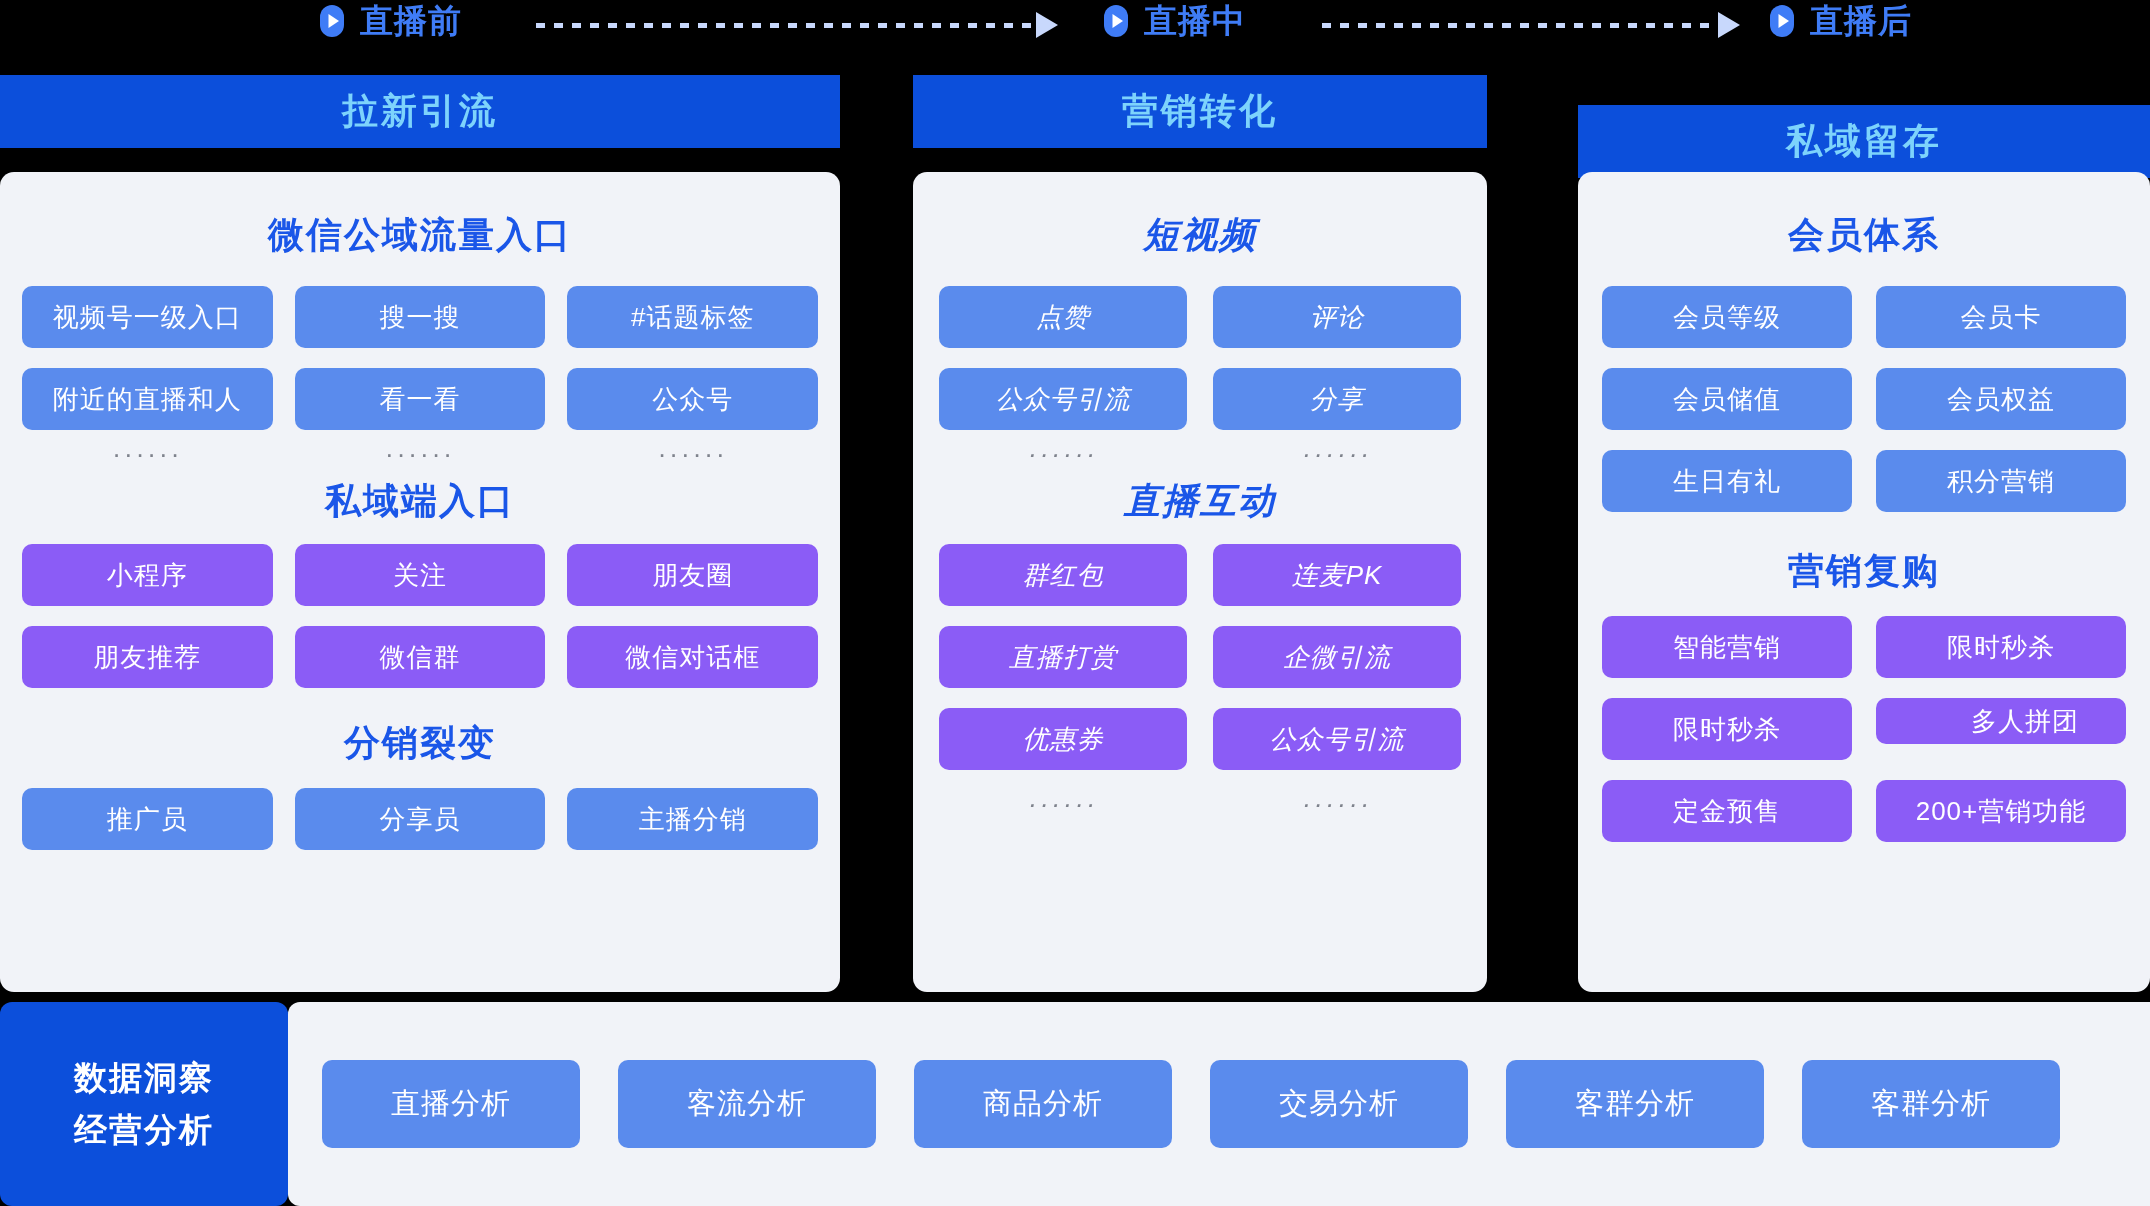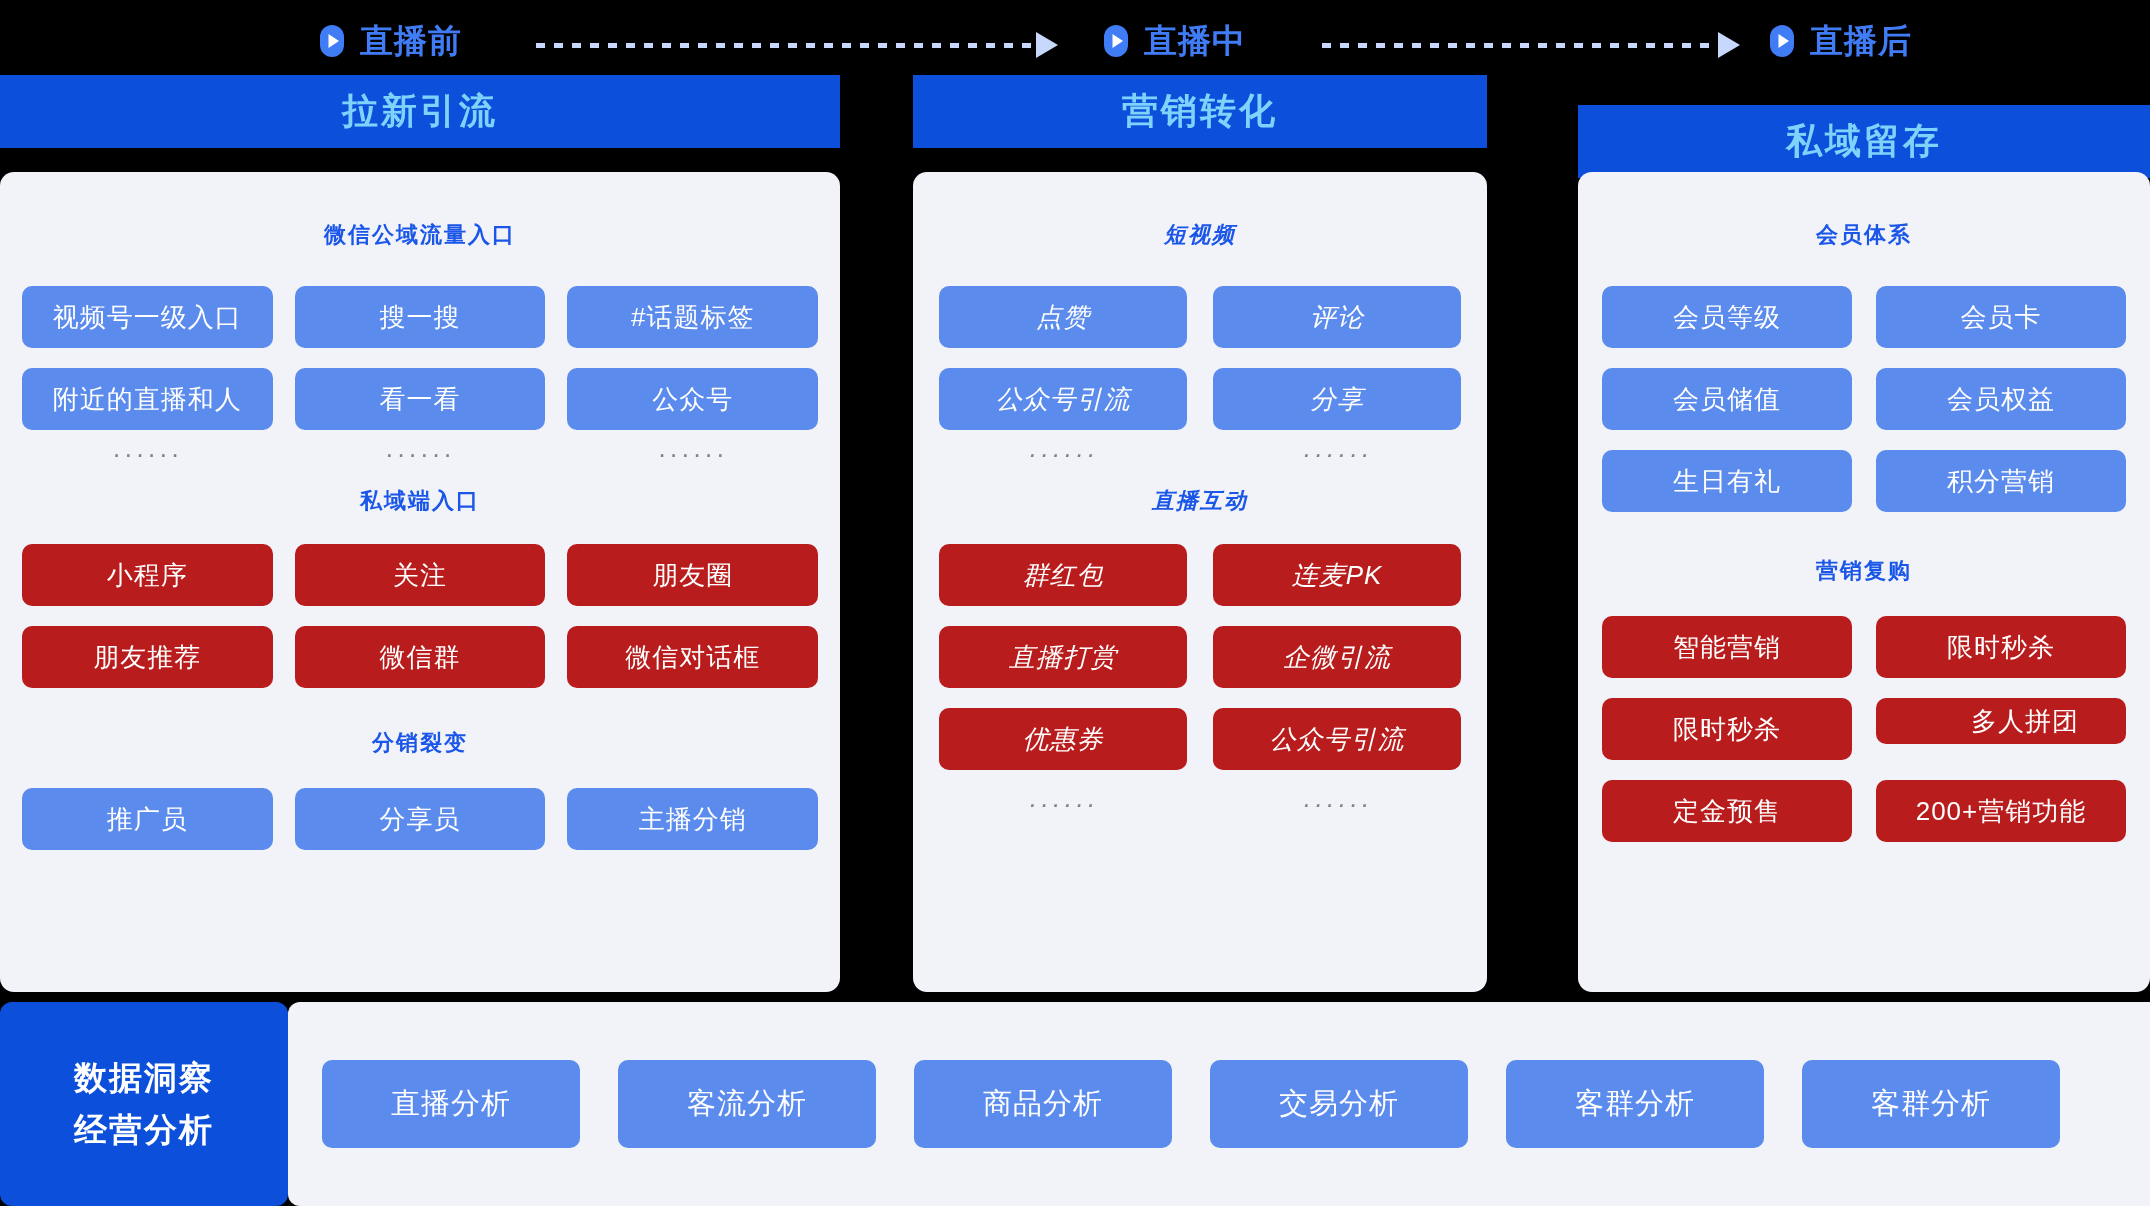--- a/index.html
+++ b/index.html
@@ -5,21 +5,21 @@
   * { box-sizing: border-box; margin: 0; padding: 0; }
   html, body {
     width: 2150px; height: 1206px;
     background: #000000;
     font-family: "Liberation Sans", "DejaVu Sans", sans-serif;
     overflow: hidden;
   }
   .stage { position: absolute; top: 0; left: 0; width: 2150px; height: 1206px; }
 
   
-  .phase-row { position: absolute; left: 0; top: 0; width: 2150px; height: 58px; margin-top: 20px; }
+  .phase-row { position: absolute; left: 0; top: 0; width: 2150px; height: 58px; }
   .phase { position: absolute; top: 4px; display: flex; align-items: center; gap: 12px; }
   .phase-icon { width: 32px; height: 32px; flex: none; }
   .phase-label {
     color: #3f7cf6; font-size: 33px; font-weight: bold; letter-spacing: 1px;
     line-height: 34px; white-space: nowrap;
   }
   .arrow { position: absolute; top: 18px; height: 14px; display: flex; align-items: center; }
   .arrow .dots {
     height: 5px;
     background-image: repeating-linear-gradient(to right, #c8d8fc 0 9px, transparent 9px 18px);
@@ -38,30 +38,30 @@
     display: flex; align-items: center; justify-content: center;
   }
   .col-head span { color: #7dd3fc; font-size: 36px; font-weight: bold; letter-spacing: 3px; }
 
   
   .card {
     position: absolute; background: #f1f3f8; border-radius: 14px;
     padding: 0;
   }
   .sec-title {
-    color: #1a56e8; font-size: 22px; font-weight: bold; text-align: center;
+    color: #1a56e8; font-size: 36px; font-weight: bold; text-align: center;
     letter-spacing: 2px; line-height: 34px;
   }
   .pill-grid { display: grid; }
   .pill {
     border-radius: 10px; display: flex; align-items: center; justify-content: center;
     color: #ffffff; font-size: 26px; letter-spacing: 1px; white-space: nowrap;
   }
   .pill.blue   { background: #5a8bed; }
-  .pill.orange { background: #b91c1c; }
+  .pill.orange { background: #8b5cf6; }
   .ellipsis-row { display: grid; }
   .ell {
     text-align: center; color: #7e828c; font-size: 26px; letter-spacing: 3px;
     line-height: 20px;
   }
 
   
   .bottom-wrap { position: absolute; left: 0; top: 1002px; width: 2150px; height: 204px; }
   .bottom-strip {
     position: absolute; left: 288px; top: 0; width: 1862px; height: 204px;

